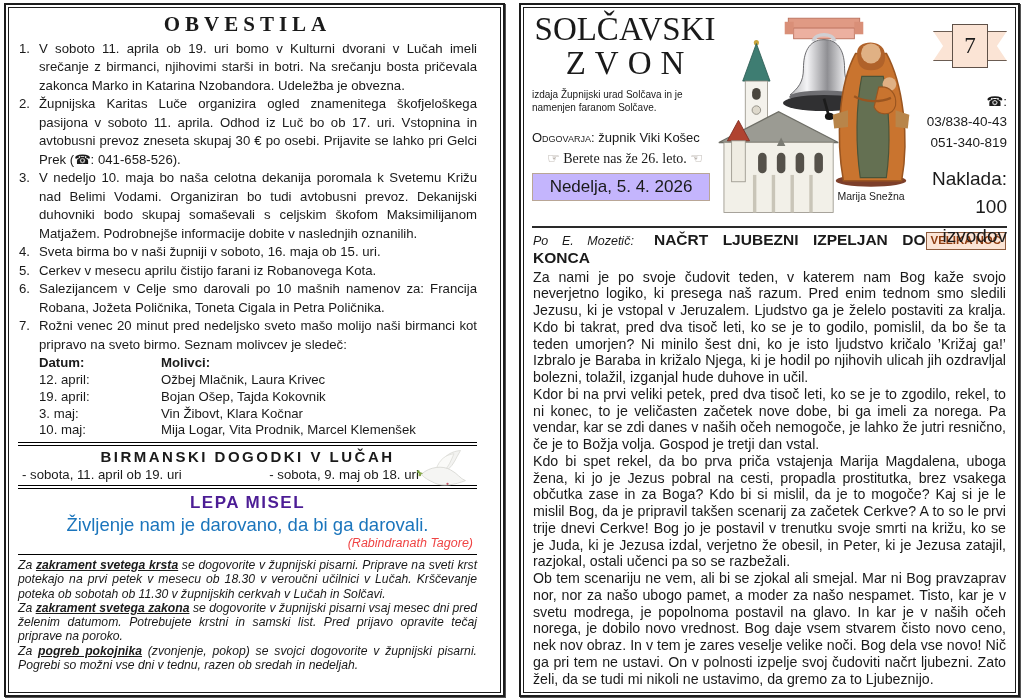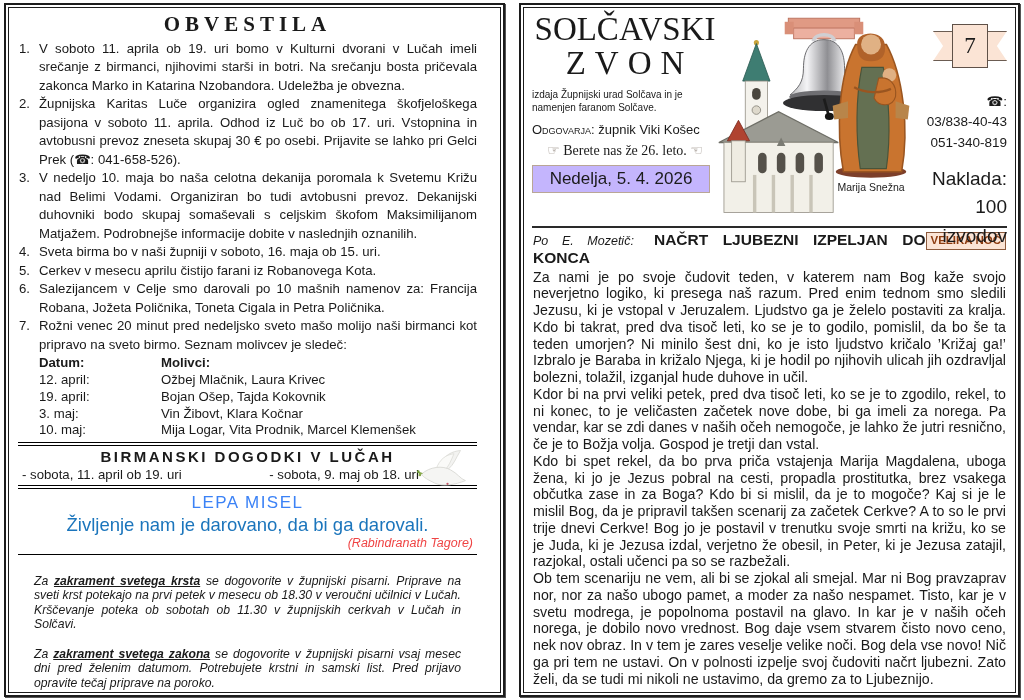--- a/index.html
+++ b/index.html
@@ -28,45 +28,45 @@
   .schedule-row .c1 { flex:0 0 122px; }
   .schedule-row.head { font-weight:bold; }
 
   .section-birm { border-top:4px double #000; border-bottom:4px double #000; margin-top:3px; padding:2px 2px 3px 2px; position:relative; }
   .birm-title { text-align:center; font-weight:bold; font-size:15px; letter-spacing:2.5px; }
   .birm-events { display:flex; font-size:13.2px; margin-top:2px;gap:40px; }
   .birm-events .e1 { flex:0 0 46%; padding-left:2px; }
   .dove-wrap { position:absolute; right:10px; top:3px; }
 
   .section-lepa { padding:4px 0 2px 0; }
-  .lepa-title { color:#3b82f6; font-weight:normal; font-size:17px; letter-spacing:1.5px; text-align:center; }
+  .lepa-title { color:#4c1d95; font-weight:bold; font-size:17px; letter-spacing:1.5px; text-align:center; }
   .lepa-quote { color:#1b75bc; font-size:18.5px; text-align:center; margin-top:1px; }
   .lepa-attr { color:#ef4444; font-style:italic; font-size:12.5px; text-align:right; padding-right:4px; }
 
   .section-sacr { border-top:1px solid #000; margin-top:2px; padding-top:3px; font-style:italic; font-size:12.2px; line-height:1.17; text-align:justify; }
-  .section-sacr p { margin:16px; }
+  .section-sacr p { margin:0; }
   .sacr-lead { font-weight:bold; text-decoration:underline; }
 
   
   .right-inner { padding:4px 8px 2px 8px; }
   .masthead { display:flex; border-bottom:2px solid #2a2a2a; height:216px; position:relative; padding-bottom:2px; }
   .mh-left { flex:0 0 186px; }
   .mh-title { font-family:"Liberation Serif","DejaVu Serif",serif; font-size:33px; line-height:1.02; text-align:center; margin-top:1px; }
   .mh-title .l2 { letter-spacing:9px; text-indent:9px;text-align:center; }
   .mh-pub { font-size:10px; line-height:1.22; margin-top:9px; }
-  .mh-resp { font-size:13px; margin-top:8px; white-space:nowrap; }
+  .mh-resp { font-size:13px; margin-top:16px; white-space:nowrap; }
   .resp-label { font-variant:small-caps; }
   .mh-readers { font-family:"Liberation Serif","DejaVu Serif",serif; font-size:14px; margin-top:5px; text-align:center; }
   .hand { color:#8a7f76; font-size:14px; }
   .mh-date { margin-top:6px; background:#c4b5fd; border:1px solid #b9a696; text-align:center; font-size:17px; padding:3px 2px; width:178px; }
 
   .mh-center { flex:1; position:relative; }
   .church-img { position:absolute; left:-6px; bottom:2px; }
   .bell-img { position:absolute; left:56px; top:0; }
-  .statue-wrap { position:absolute; right:-2px; top:9px; width:96px; text-align:center; }
+  .statue-wrap { position:absolute; right:-2px; top:18px; width:96px; text-align:center; }
   .statue-caption { font-size:10.5px; margin-top:-2px; }
 
   .mh-right { flex:0 0 90px; display:flex; flex-direction:column; align-items:flex-end; padding-top:12px; }
   .ribbon { display:flex; align-items:center; margin-right:0; }
   .rb-wing { width:24px; height:30px; background:#fbe4d5; border-top:1px solid #6b5c52; border-bottom:1px solid #6b5c52; }
   .rb-left  { clip-path:polygon(0 0,100% 0,100% 100%,0 100%,42% 50%); margin-right:-5px; }
   .rb-right { clip-path:polygon(0 0,100% 0,58% 50%,100% 100%,0 100%); margin-left:-5px; }
   .rb-center { width:36px; height:44px; background:#fbe4d5; border:1px solid #5f5148; z-index:2;
                display:flex; align-items:center; justify-content:center;
                font-family:"Liberation Serif","DejaVu Serif",serif; font-size:23px; }

